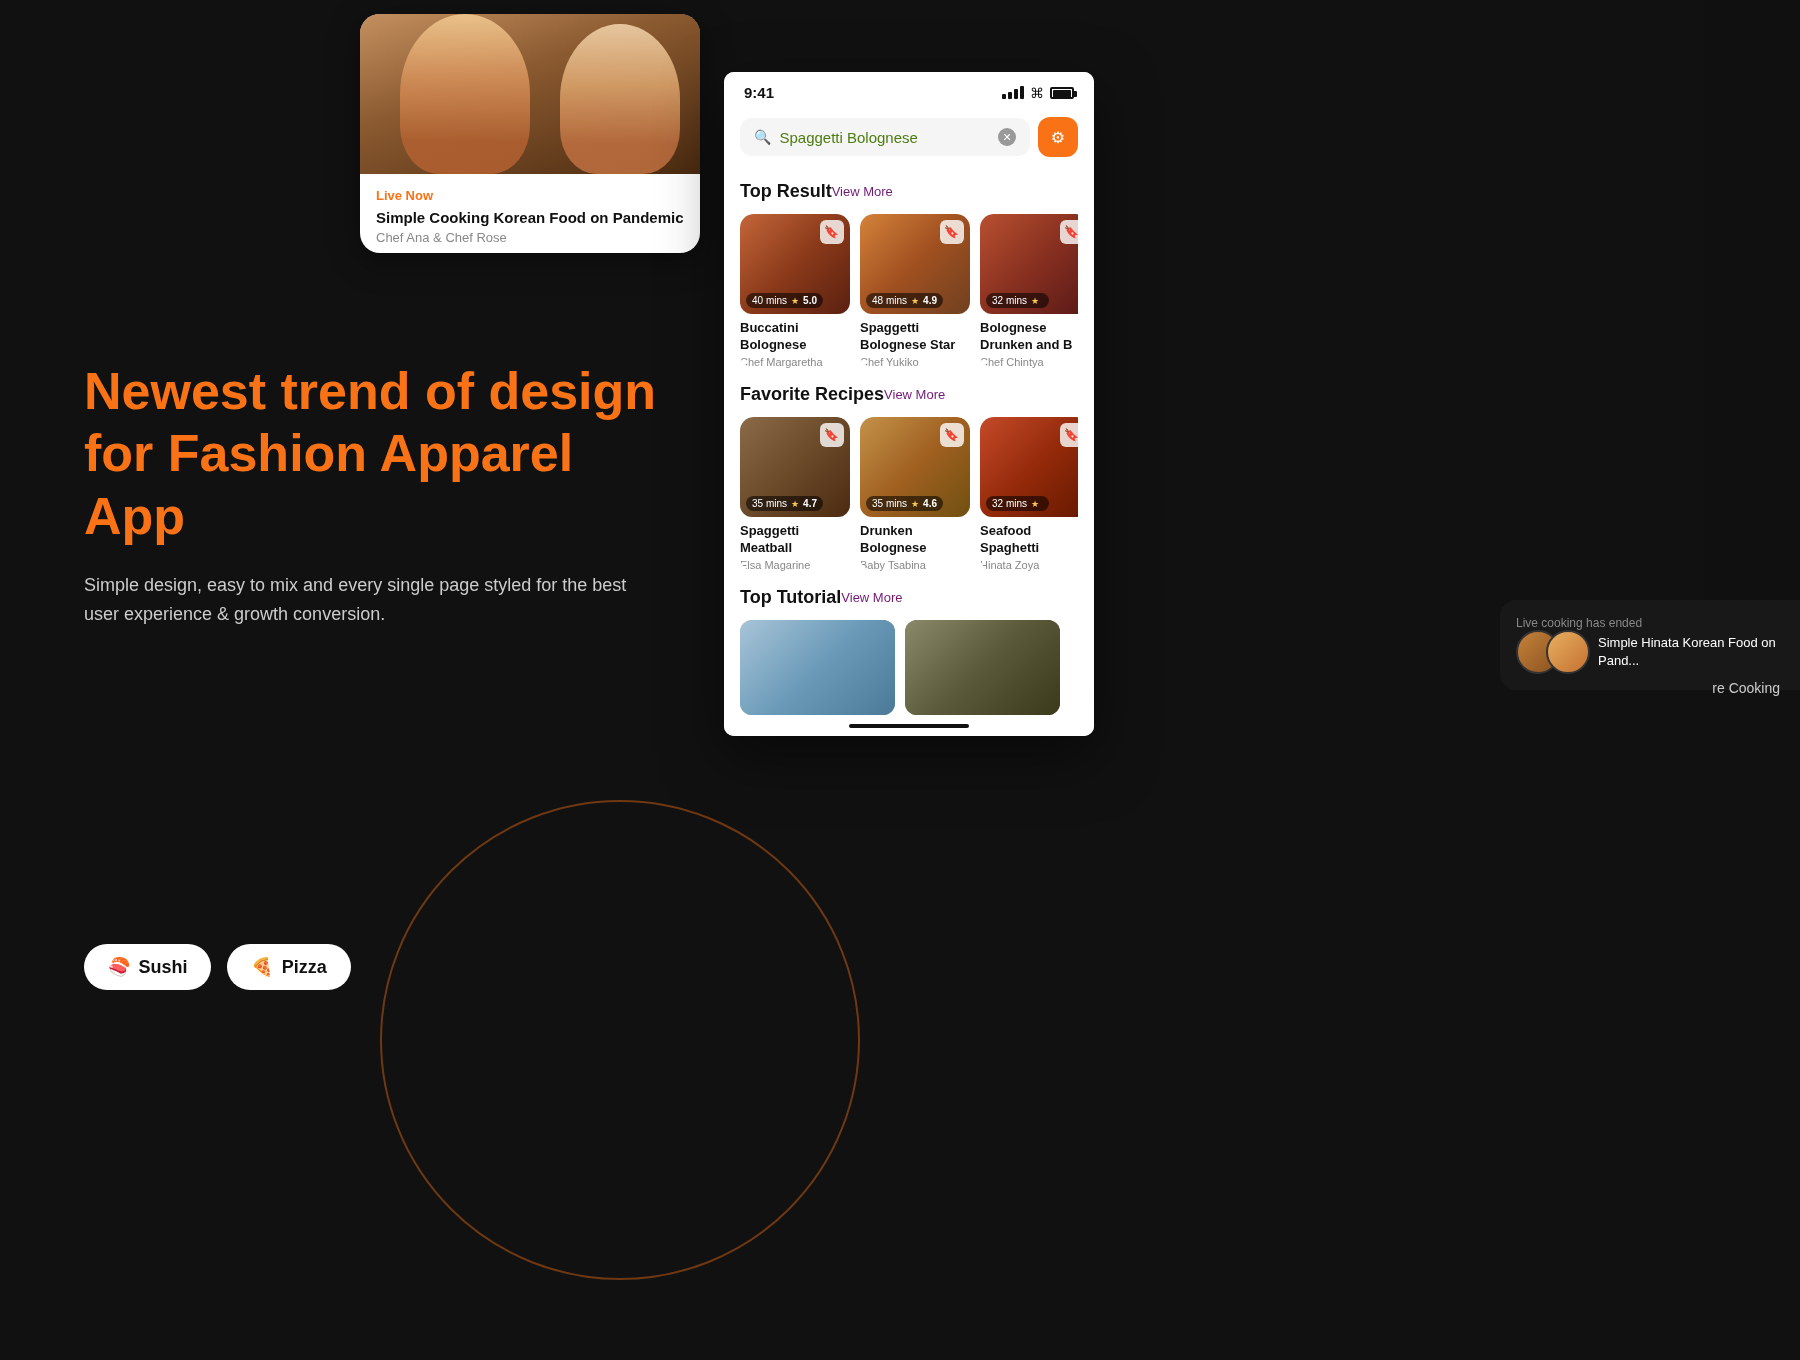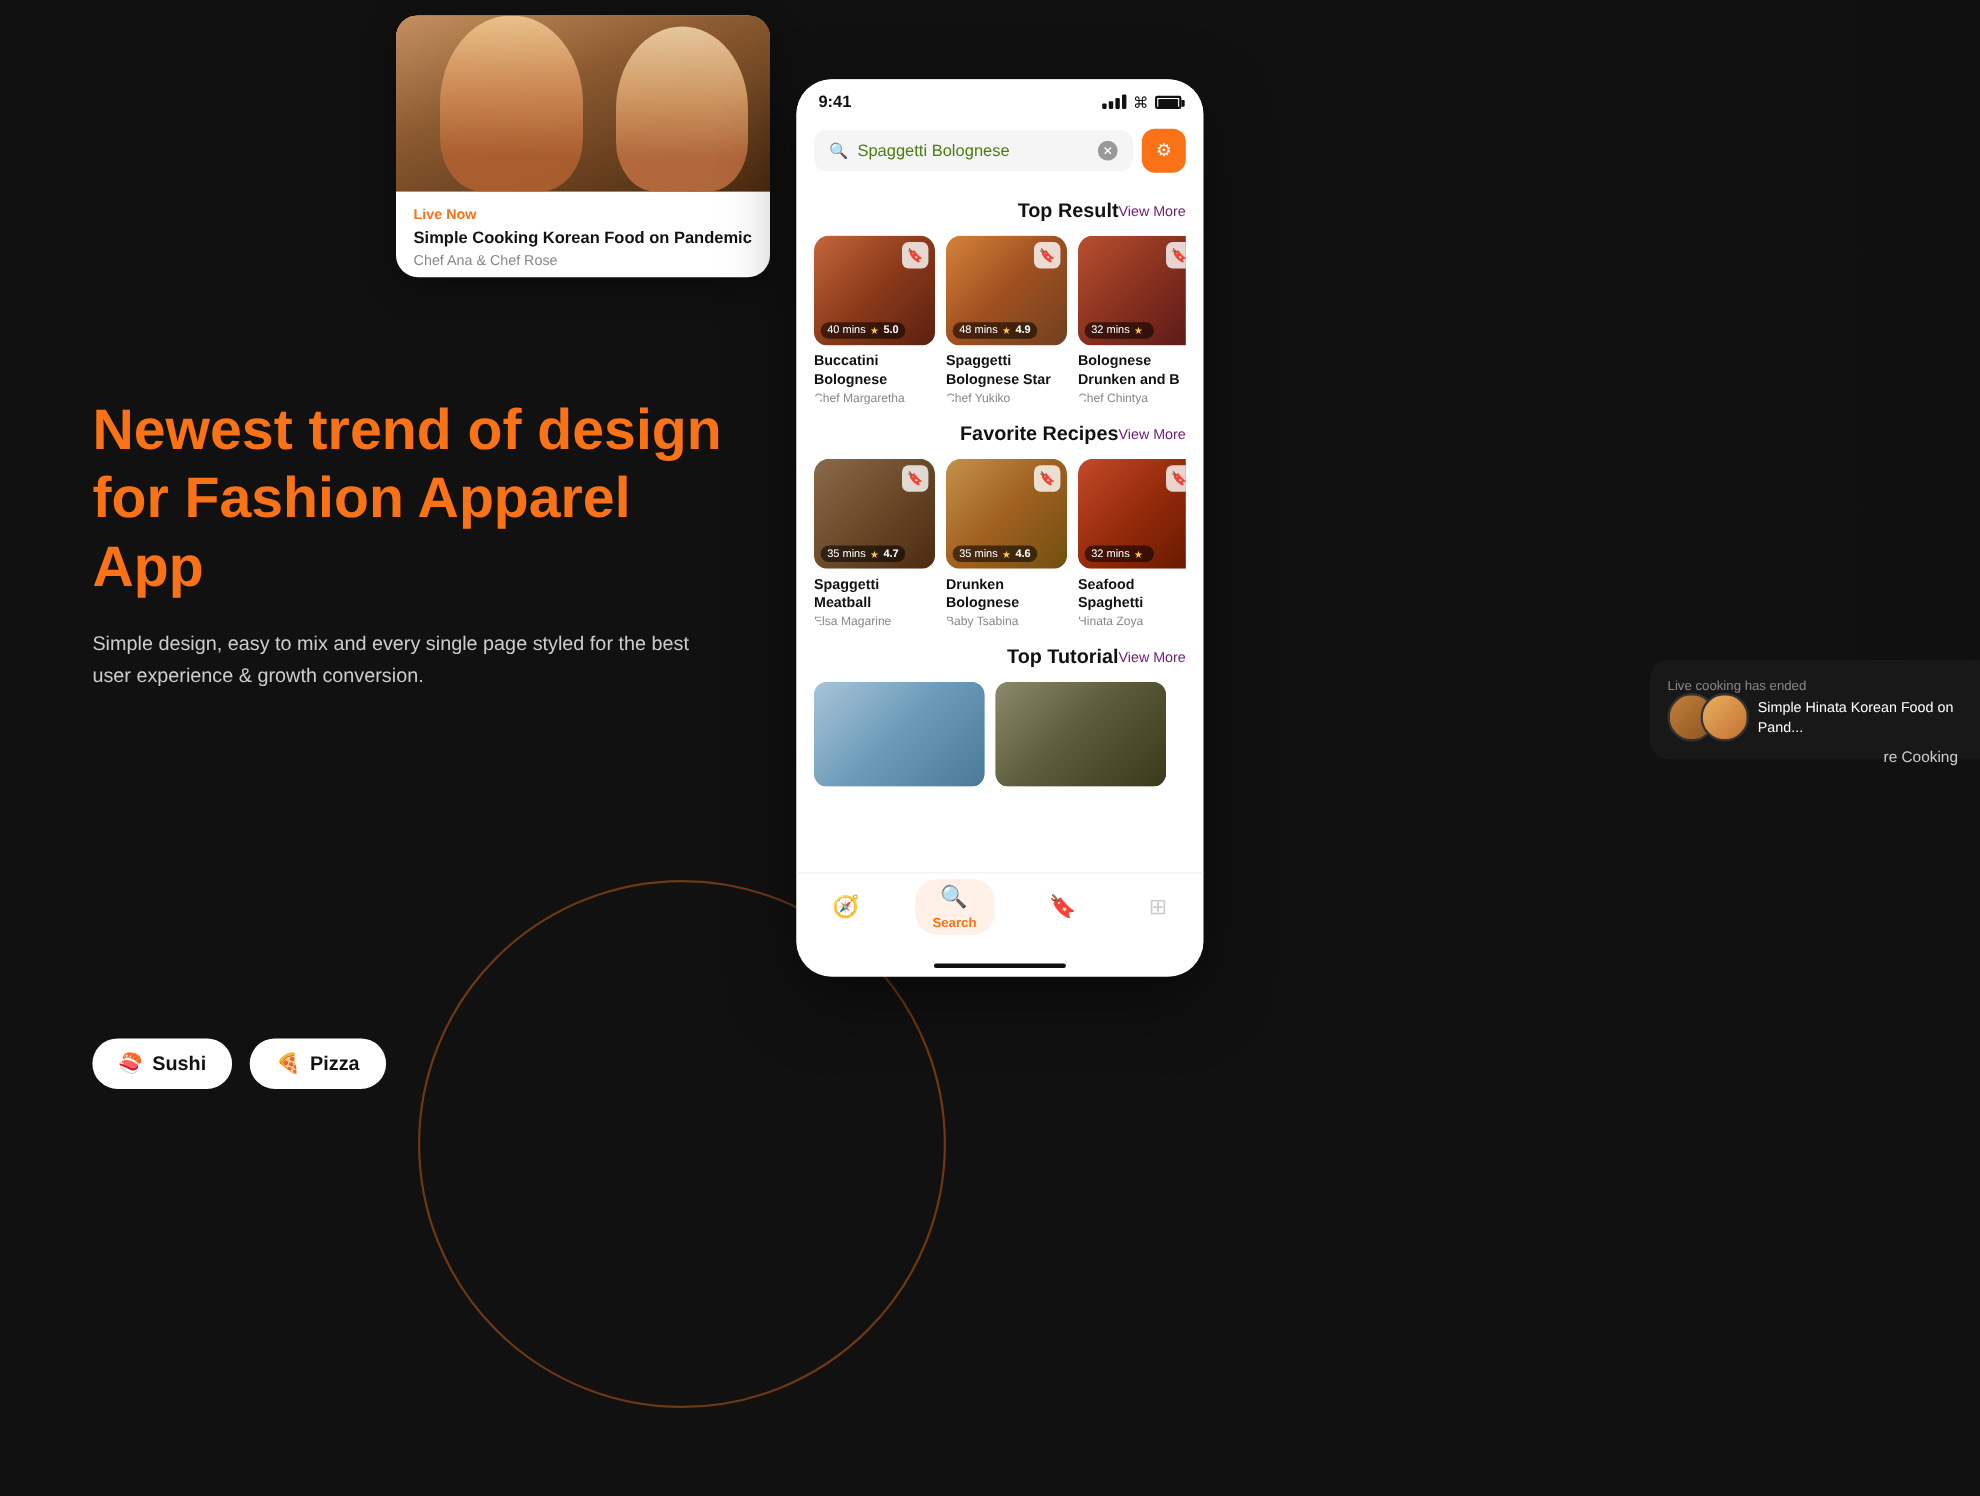--- a/index.html
+++ b/index.html
@@ -115,24 +115,24 @@
       color: #888;
     }
 
     
     .phone-mockup {
       position: absolute;
       left: 724px;
       top: 72px;
       width: 370px;
       background: #ffffff;
-      border-radius: 32px;
+      border-radius: 10px;
       box-shadow: 0 20px 60px rgba(0,0,0,0.5);
       overflow: hidden;
-      height: 816px;
+      height: 664px;
     }
 
     
     .status-bar {
       display: flex;
       justify-content: space-between;
       align-items: center;
       padding: 12px 20px 8px;
       background: white;
     }
@@ -235,21 +235,21 @@
     .phone-content {
       overflow: hidden;
       height: calc(800px - 44px - 56px - 72px);
       padding: 0 16px;
       background: white;
     }
 
     
     .section-header {
       display: flex;
-      justify-content: flex-end;
+      justify-content: flex-start;
       align-items: center;
       margin-bottom: 12px;
       margin-top: 16px;
     }
     .section-title {
       font-size: 18px;
       font-weight: 700;
       color: #111;
     }
     .view-more {

